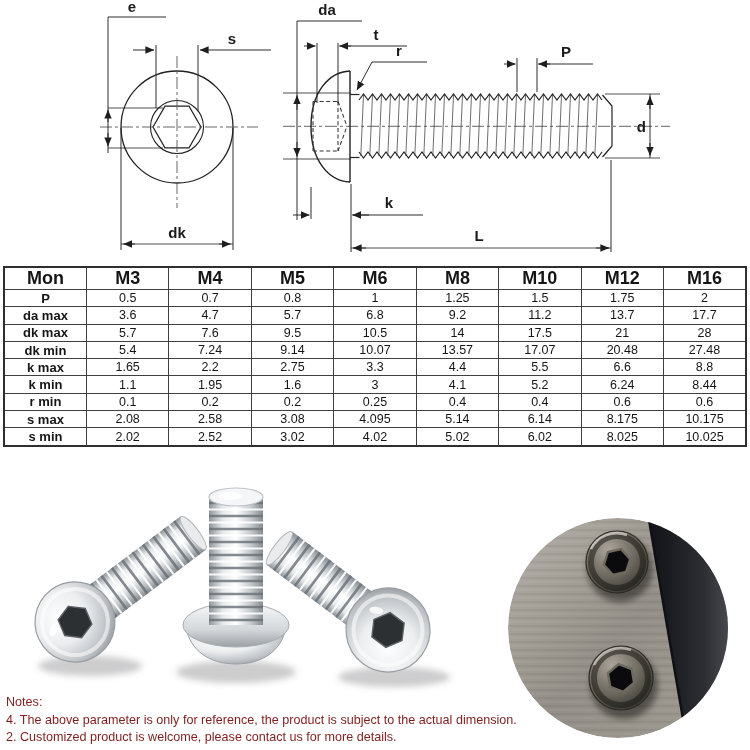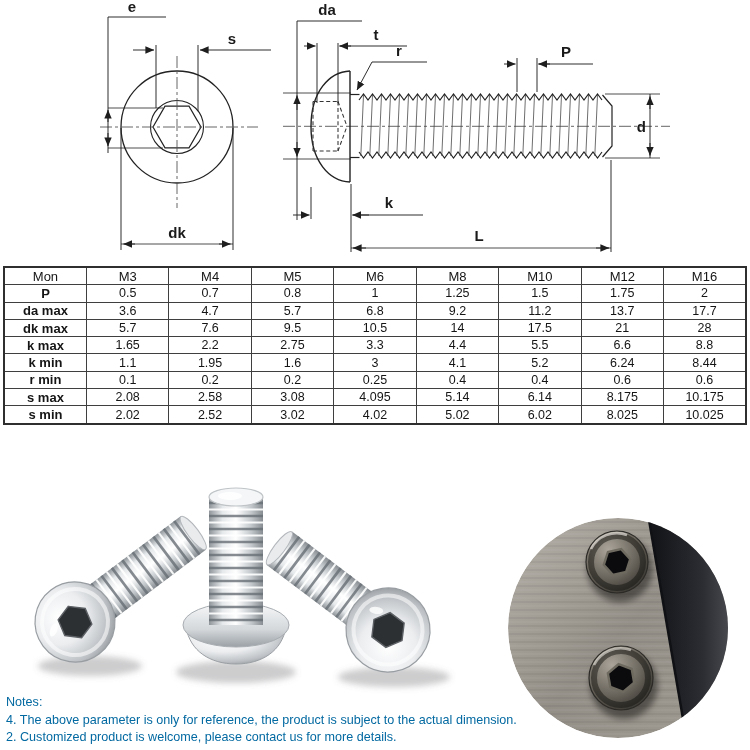--- a/index.html
+++ b/index.html
@@ -11,25 +11,25 @@
   #photos{position:absolute;top:480px;left:0;}
   #spec-table{
     position:absolute;top:266px;left:3px;width:744px;
     border-collapse:collapse;table-layout:fixed;border:2px solid #2f2f2f;
   }
   #spec-table th,#spec-table td{
     border:1px solid #3f3f3f;text-align:center;vertical-align:middle;
     height:16.3px;padding:0;font-size:12.5px;color:#151515;
     white-space:nowrap;overflow:hidden;
   }
-  #spec-table thead th{font-weight:normal;font-size:13px;}
+  #spec-table thead th{font-weight:bold;font-size:18px;}
   #spec-table td.rowlabel{font-weight:bold;font-size:13px;}
   #notes{
     position:absolute;top:694px;left:6px;width:560px;z-index:5;
-    font-size:12.6px;color:#0369a1;line-height:17.6px;
+    font-size:12.6px;color:#7f1d1d;line-height:17.6px;
   }
   .dimtext{font:bold 15px "Liberation Sans",sans-serif;fill:#1a1a1a;}
 </style>
 </head>
 <body>
 
 <svg id="diagram" width="750" height="262" viewBox="0 0 750 262" xmlns="http://www.w3.org/2000/svg">
   <defs>
     <marker id="ah" markerWidth="10" markerHeight="10" refX="8.6" refY="4.5" orient="auto-start-reverse" markerUnits="userSpaceOnUse">
       <path d="M0,0.8 L8.8,4.5 L0,8.2 Z" fill="#1e1e1e"></path>
@@ -221,20 +221,31 @@
       <tr>
         <td class="rowlabel">dk max</td>
         <td>5.7</td>
         <td>7.6</td>
         <td>9.5</td>
         <td>10.5</td>
         <td>14</td>
         <td>17.5</td>
         <td>21</td>
         <td>28</td>
+      </tr>
+      <tr>
+        <td class="rowlabel">dk min</td>
+        <td>5.4</td>
+        <td>7.24</td>
+        <td>9.14</td>
+        <td>10.07</td>
+        <td>13.57</td>
+        <td>17.07</td>
+        <td>20.48</td>
+        <td>27.48</td>
       </tr>
       <tr>
         <td class="rowlabel">k max</td>
         <td>1.65</td>
         <td>2.2</td>
         <td>2.75</td>
         <td>3.3</td>
         <td>4.4</td>
         <td>5.5</td>
         <td>6.6</td>

